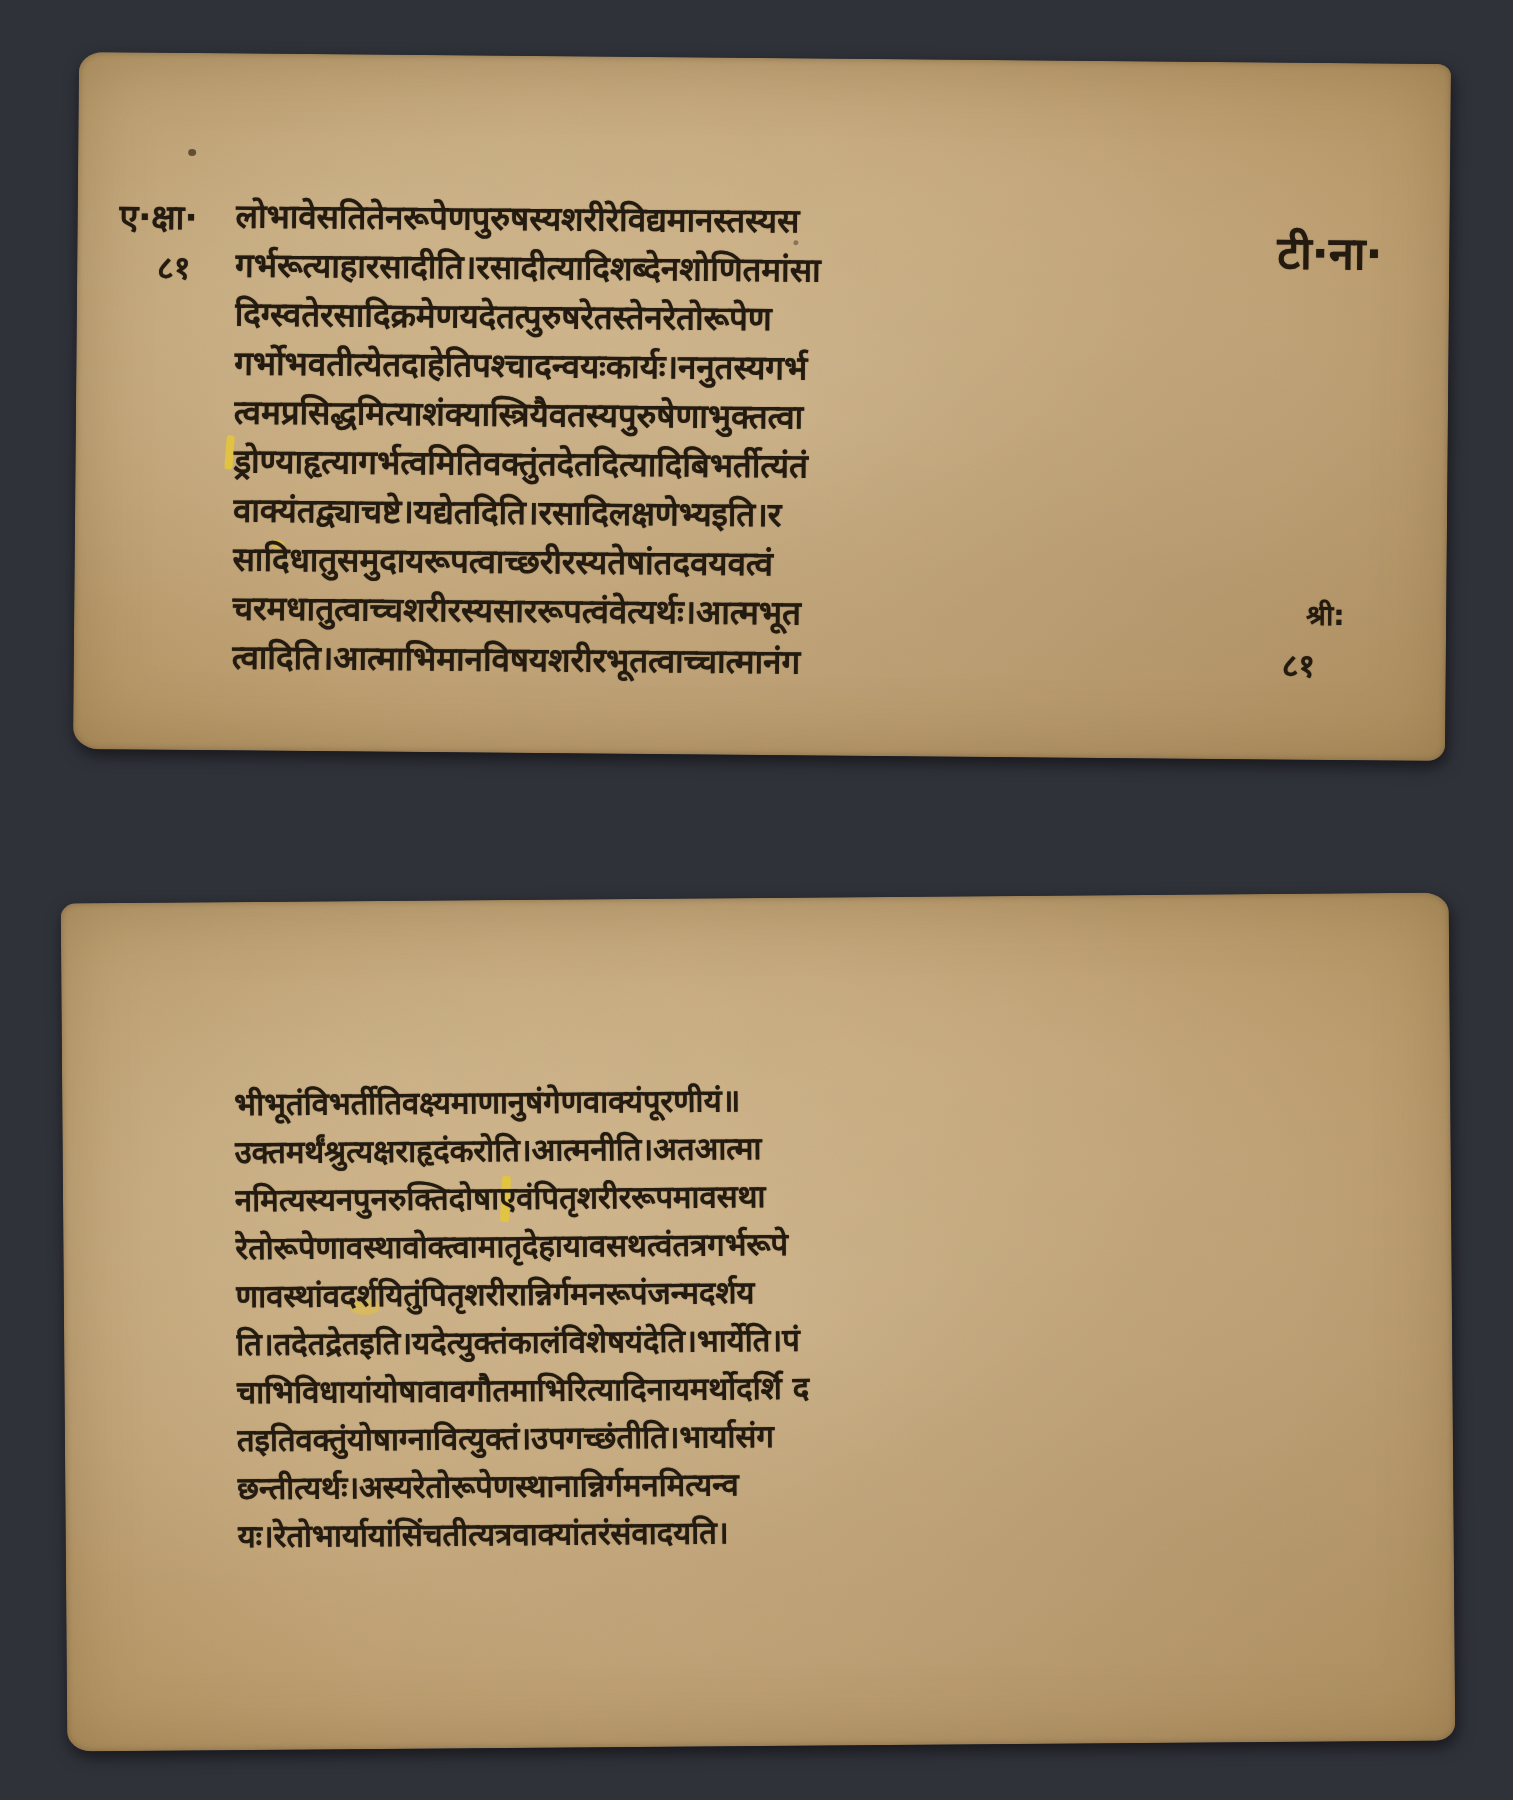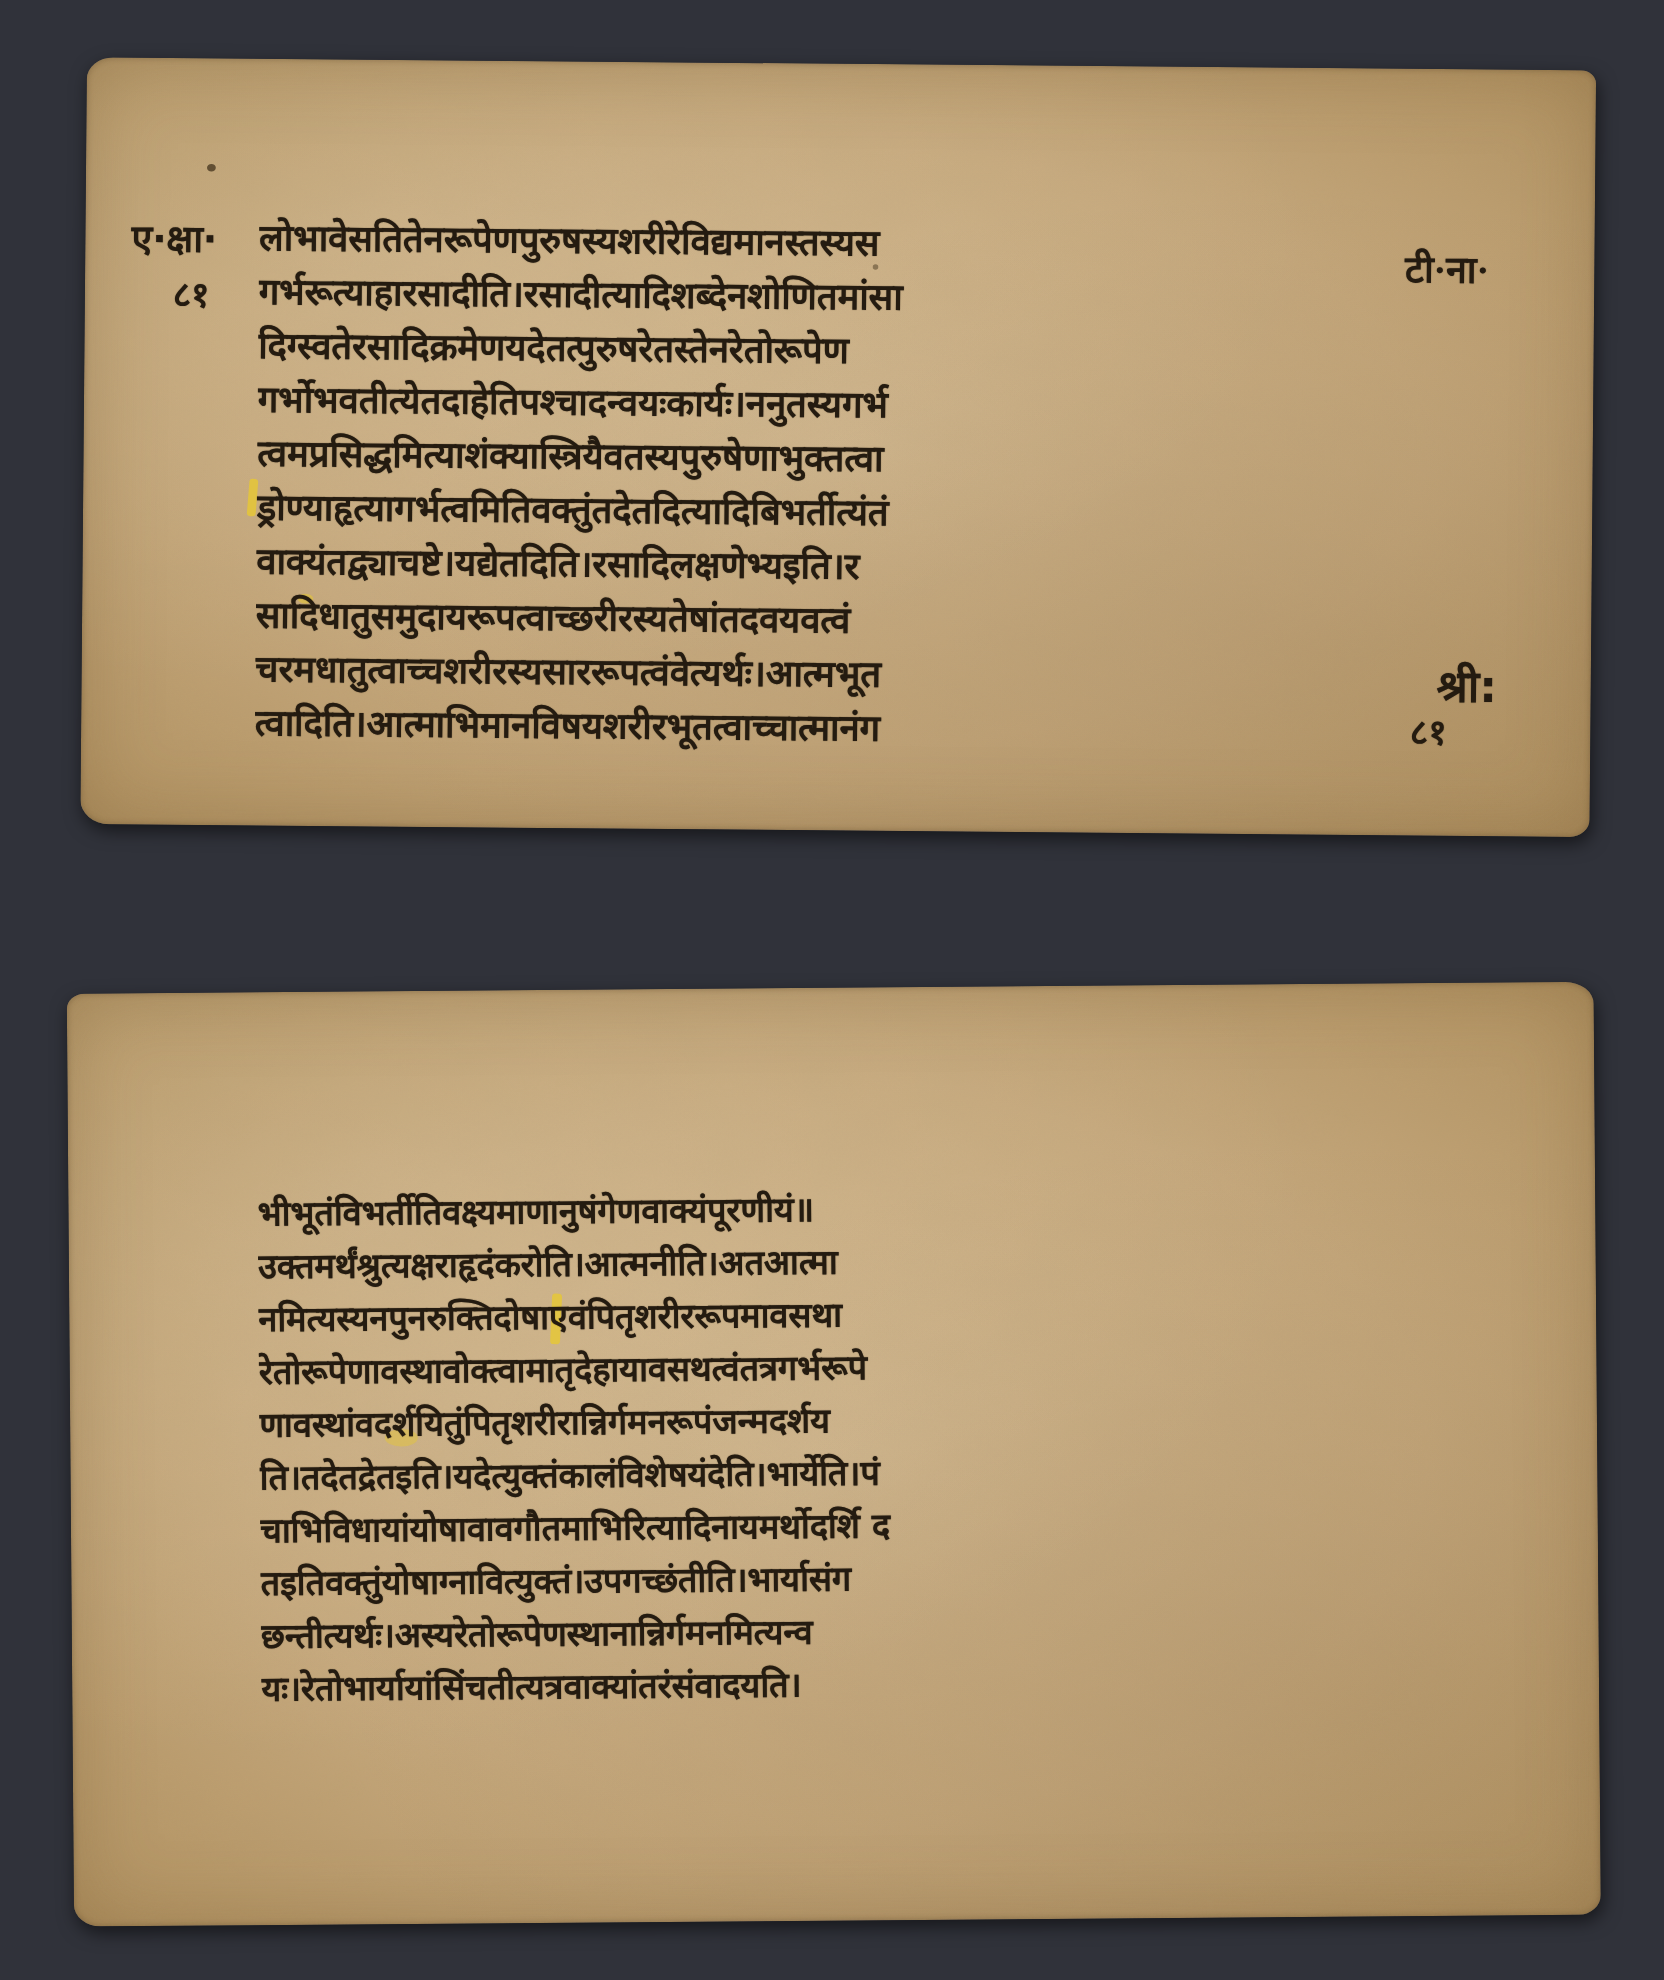--- a/index.html
+++ b/index.html
@@ -50,22 +50,22 @@
     text-shadow:0 0 1px rgba(36,27,16,0.65);
   }
   .folio-top .line{font-size:33px;line-height:49px;height:49px;}
   .folio-bottom .line{font-size:31px;line-height:48px;height:48px;}
   .annot{
     position:absolute;color:var(--ink);font-weight:bold;white-space:nowrap;
     text-shadow:0 0 1px rgba(36,27,16,0.6);
   }
   .annot-left-top{left:42px;top:140px;font-size:34px;}
   .annot-left-num{left:80px;top:192px;font-size:32px;}
-  .annot-right-top{left:1200px;top:158px;font-size:34px;font-family:Liberation Serif, serif;}
-  .annot-right-shri{left:1232px;top:532px;font-size:40px;}
+  .annot-right-top{left:1200px;top:158px;font-size:45px;}
+  .annot-right-shri{left:1232px;top:532px;font-size:28px;}
   .annot-right-num{left:1208px;top:580px;font-size:32px;}
   .hl{
     position:absolute;background:var(--highlight);opacity:.8;border-radius:3px;
     pointer-events:none;
   }
   .hl-t1{left:150px;top:382px;width:8px;height:34px;transform:rotate(4deg);}
   .hl-t2{left:196px;top:486px;width:14px;height:9px;opacity:.55;border-radius:50%;}
   .hl-b1{left:438px;top:276px;width:9px;height:46px;transform:rotate(3deg);}
   .hl-b2{left:286px;top:398px;width:30px;height:16px;opacity:.45;border-radius:50%;}
   .speck{position:absolute;background:#4a3a22;border-radius:50%;opacity:.8;pointer-events:none;}

